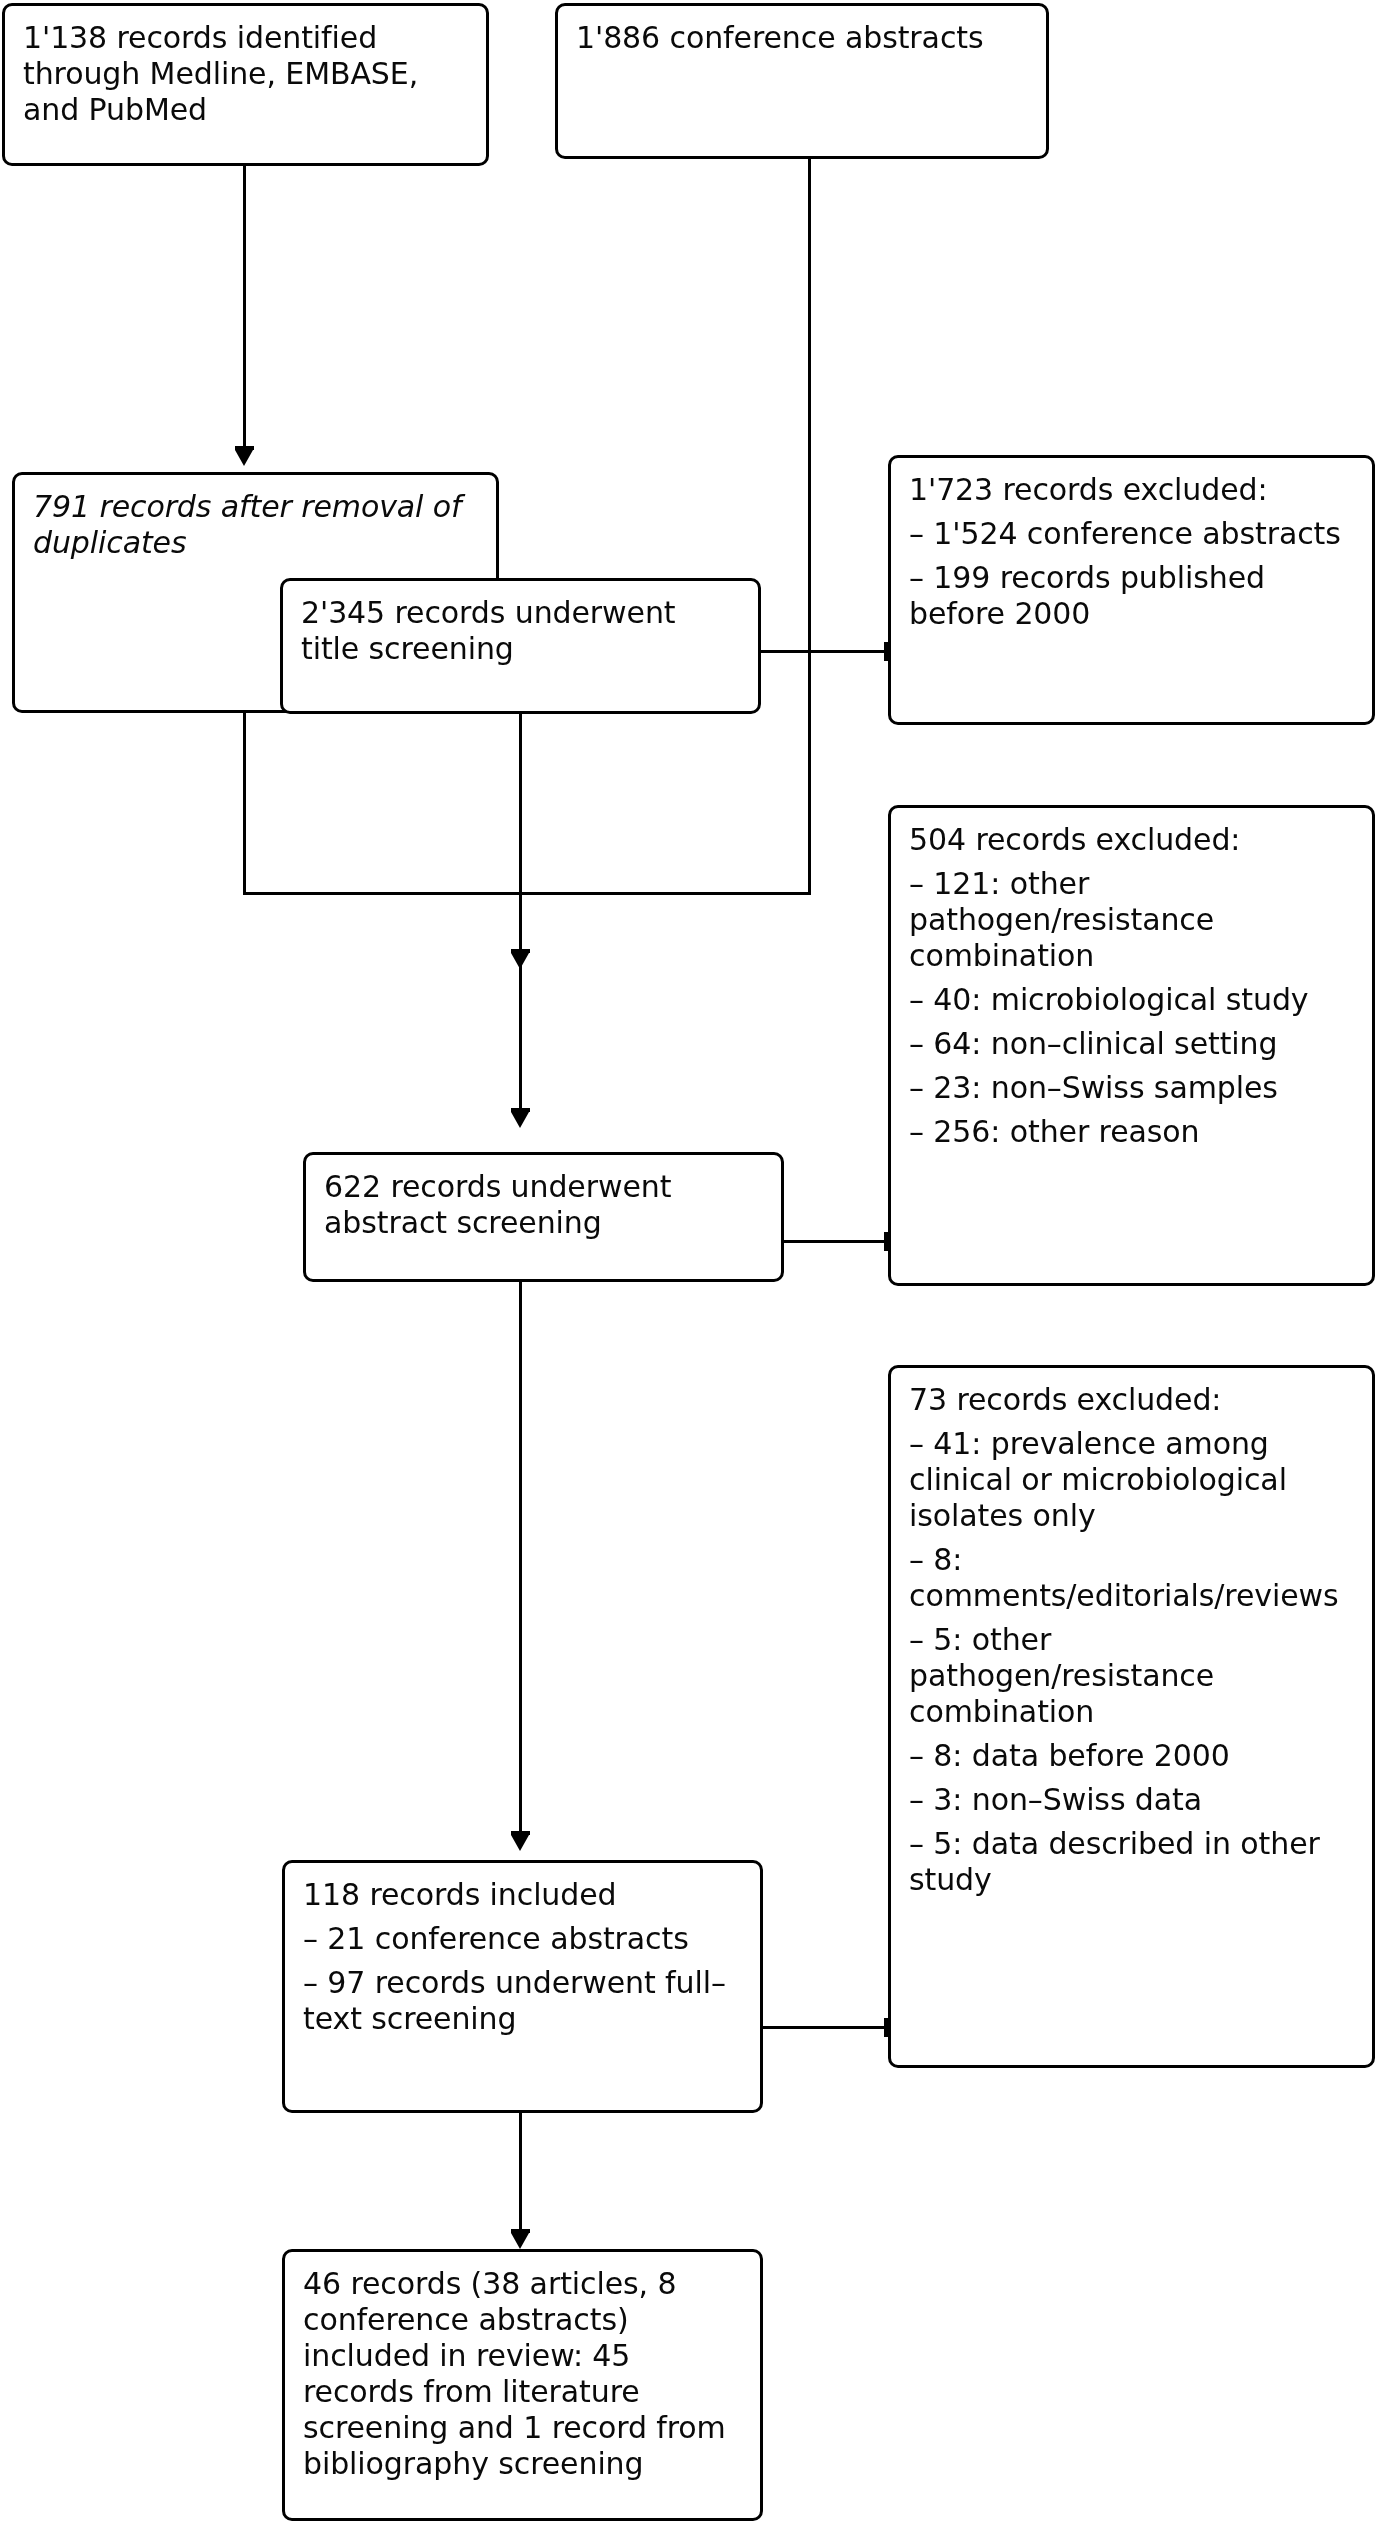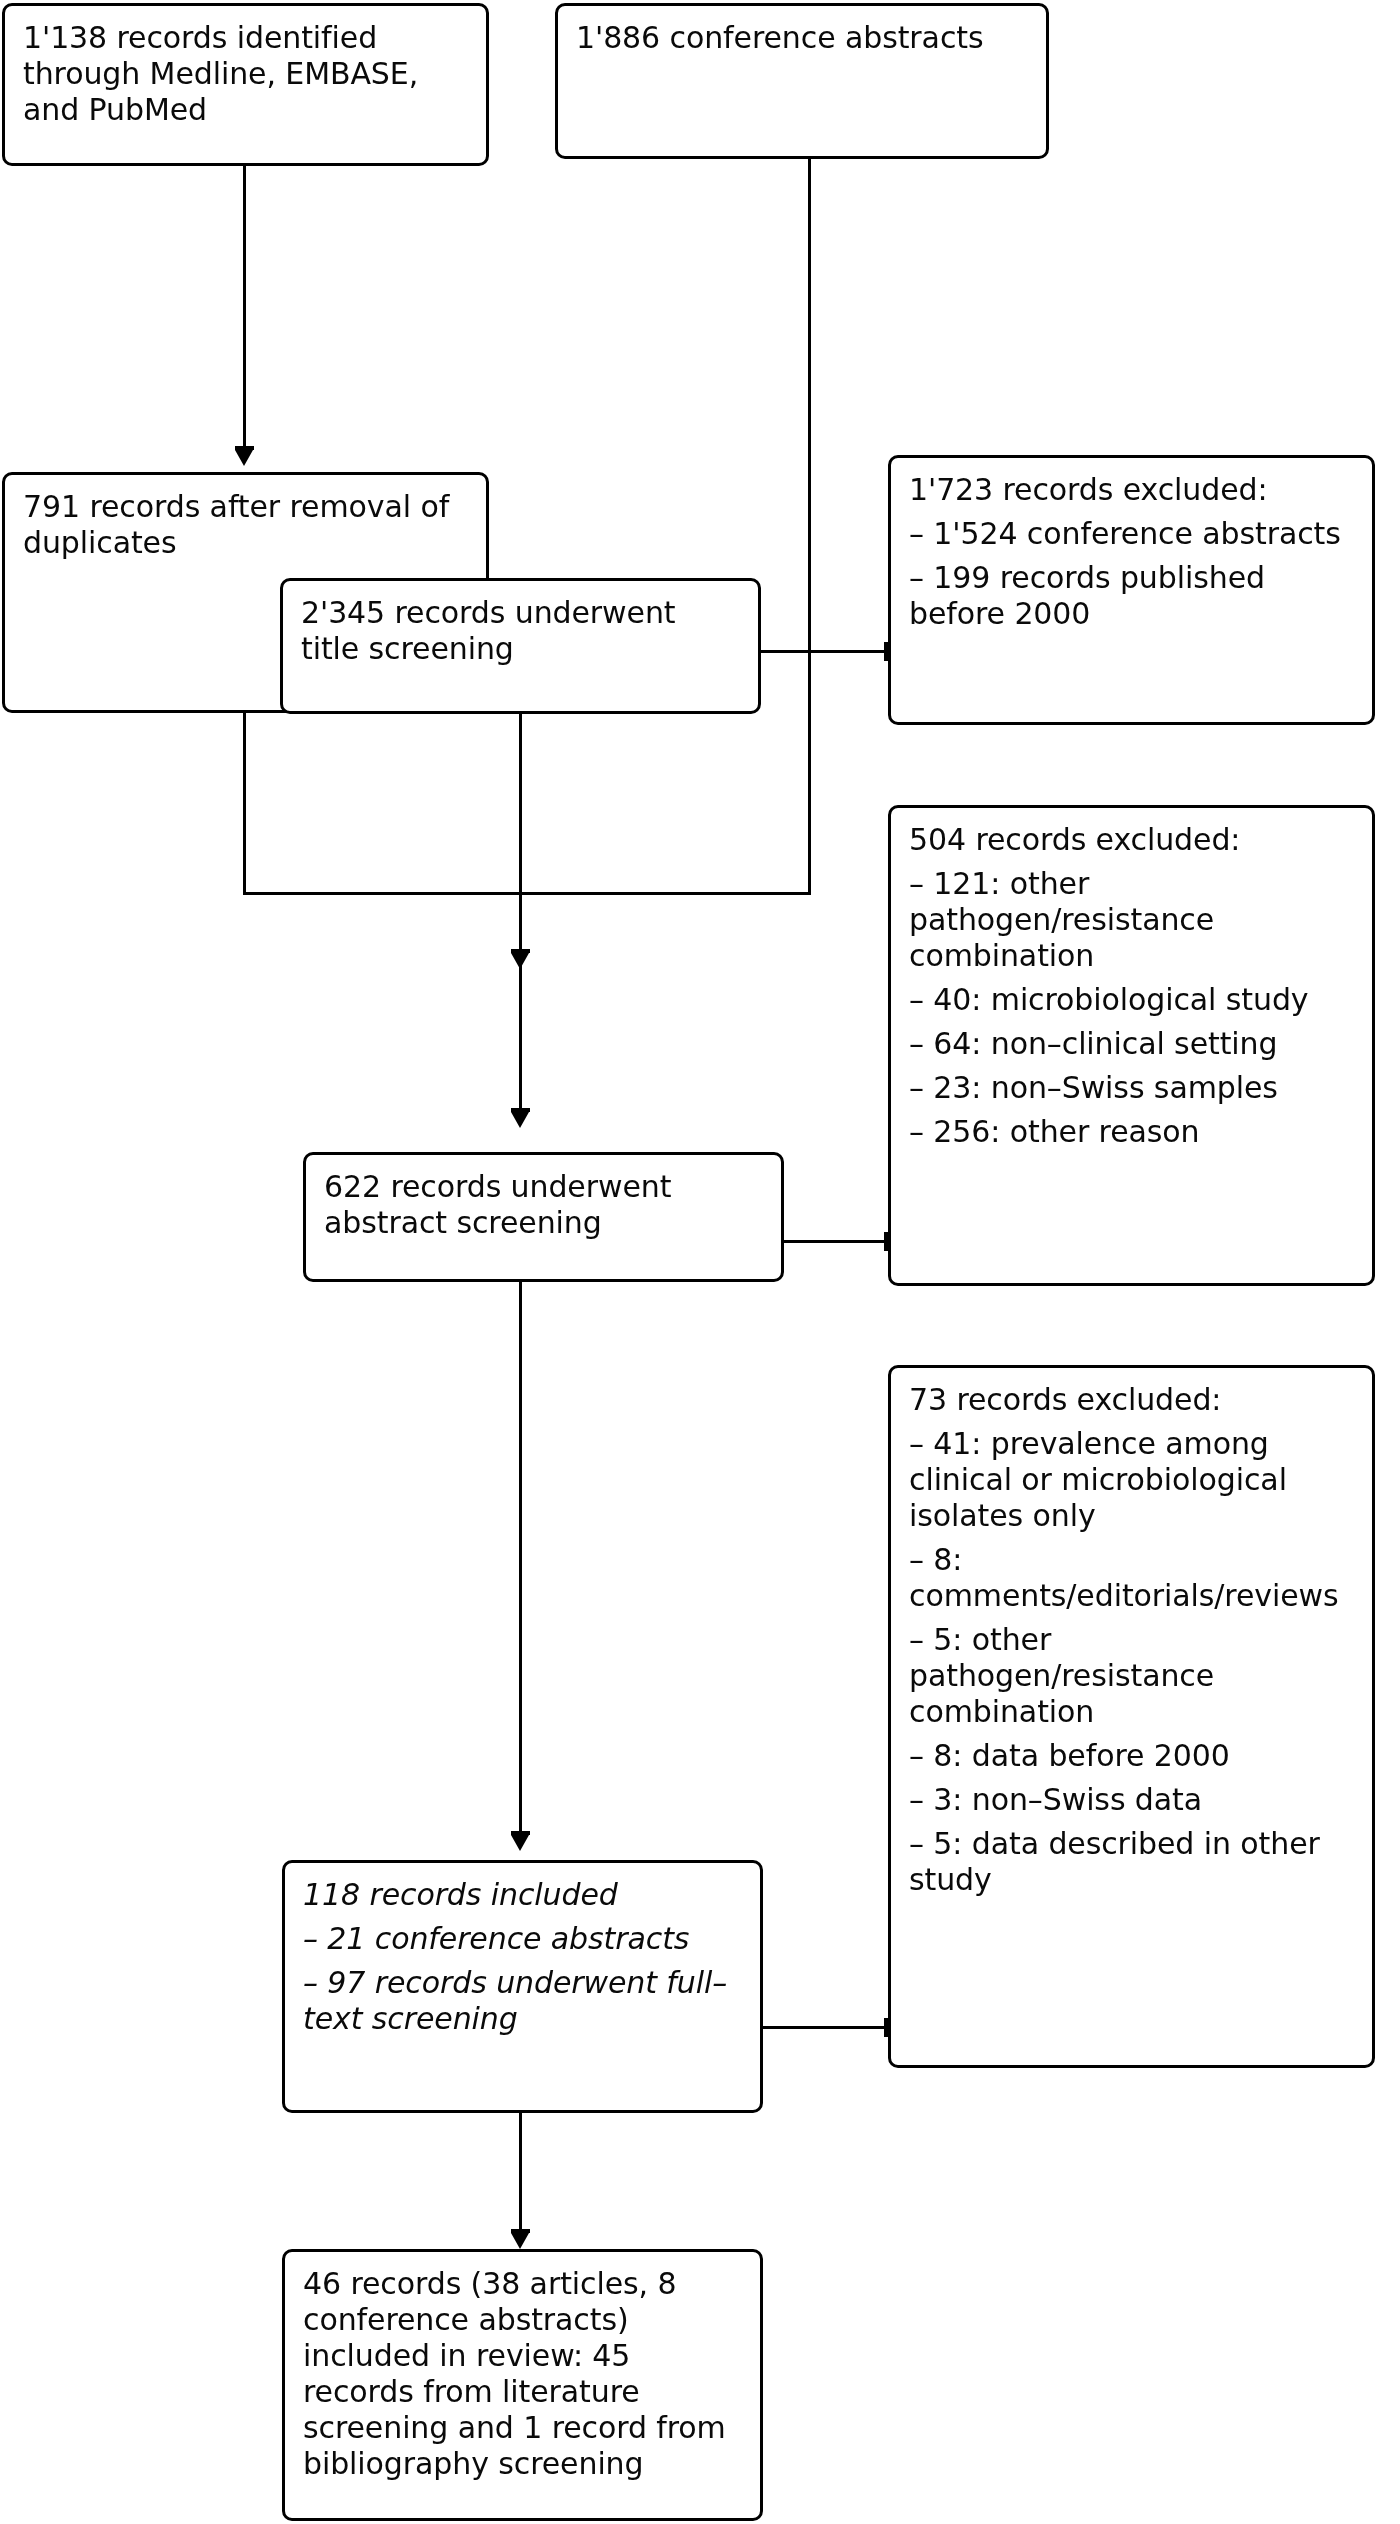--- a/index.html
+++ b/index.html
@@ -123,21 +123,21 @@
   <div class="arrow-down" style="left:511px; top:2233px;"></div>
 
   <div class="fbox" style="left:2px; top:3px; width:487px; height:163px;">
     <span class="ln">1'138 records identified through Medline, EMBASE, and PubMed</span>
   </div>
 
   <div class="fbox" style="left:555px; top:3px; width:494px; height:156px;">
     <span class="ln">1'886 conference abstracts</span>
   </div>
 
-  <div class="fbox" style="left:2px; top:472px; width:487px; height:241px;">
+  <div class="fbox" style="left:12px; top:472px; width:487px; height:241px;font-style:italic;">
     <span class="ln">791 records after removal of duplicates</span>
   </div>
 
   <div class="fbox" style="left:280px; top:578px; width:481px; height:136px;">
     <span class="ln">2'345 records underwent title screening</span>
   </div>
 
   <div class="fbox" style="left:888px; top:455px; width:487px; height:270px;">
     <span class="ln">1'723 records excluded:</span>
     <span class="ln">– 1'524 conference abstracts</span>
@@ -160,21 +160,21 @@
   <div class="fbox" style="left:888px; top:1365px; width:487px; height:703px;">
     <span class="ln">73 records excluded:</span>
     <span class="ln">– 41: prevalence among clinical or microbiological isolates only</span>
     <span class="ln">– 8: comments/editorials/reviews</span>
     <span class="ln">– 5: other pathogen/resistance combination</span>
     <span class="ln">– 8: data before 2000</span>
     <span class="ln">– 3: non–Swiss data</span>
     <span class="ln">– 5: data described in other study</span>
   </div>
 
-  <div class="fbox" style="left:282px; top:1860px; width:481px; height:253px;font-style:italic;">
+  <div class="fbox" style="left:282px; top:1860px; width:481px; height:253px;">
     <span class="ln">118 records included</span>
     <span class="ln">– 21 conference abstracts</span>
     <span class="ln">– 97 records underwent full–text screening</span>
   </div>
 
   <div class="fbox" style="left:282px; top:2249px; width:481px; height:272px;">
     <span class="ln">46 records (38 articles, 8 conference abstracts) included in review: 45 records from literature screening and 1 record from bibliography screening</span>
   </div>
 
 </div>

